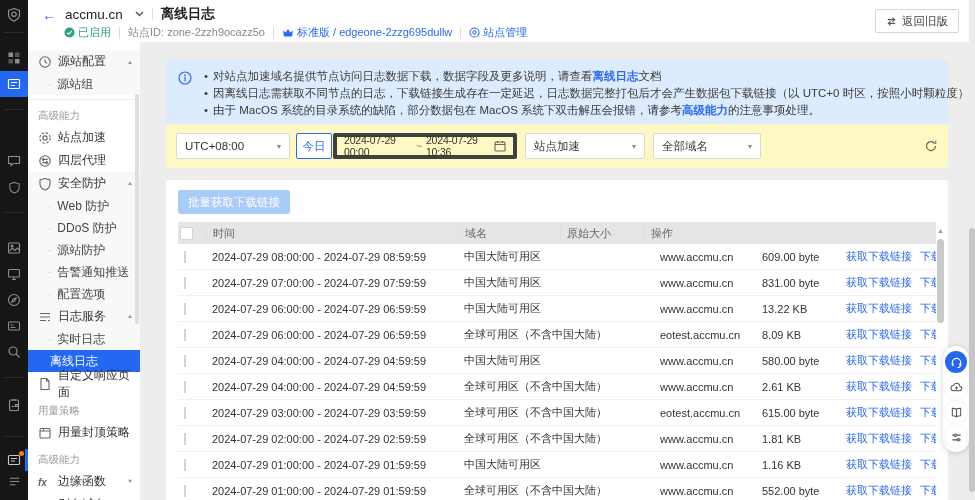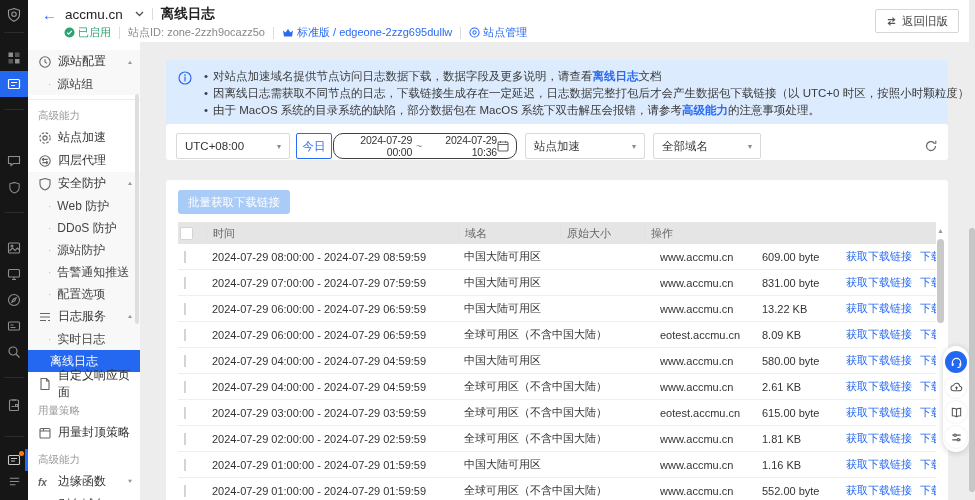--- a/index.html
+++ b/index.html
@@ -47,27 +47,27 @@
   .fx-ic { font-style:italic; font-size:10px; color:#666; font-weight:bold; }
 
   
   .main { position:absolute; left:140px; top:42px; right:0; bottom:0; background:#ededed; }
   .banner { position:absolute; left:26px; top:18px; width:782px; background:#dcebfd; border-radius:3px; padding:8px 12px 8px 38px; }
   .banner-info-ic { position:absolute; left:12px; top:11px; color:#2b6bf2; }
   .banner-line { font-size:11.5px; color:#3a3a3a; line-height:17px; white-space:nowrap; }
   .banner-line .blt { margin-right:5px; color:#3a3a3a; }
   .banner-line a { color:#2b6bf2; font-weight:bold; text-decoration:none; cursor:pointer; }
 
-  .filter-card { position:absolute; left:26px; top:82px; width:782px; height:36px; background:#ffffff; border-radius:3px; }
+  .filter-card { position:absolute; left:26px; top:82px; width:782px; height:44px; background:#fef9c3; border-radius:3px; }
   .fc-inner { position:absolute; left:10px; right:10px; top:9px; height:26px; display:flex; align-items:center; }
   .sel-box { height:26px; border:1px solid #d9d9d9; border-radius:2px; background:#fff; display:flex; align-items:center; padding:0 8px; font-size:11.5px; color:#333; cursor:pointer; }
   .sel-box .arrow { margin-left:auto; color:#888; font-size:8px; }
   .tz-box { width:114px; }
   .today-btn { height:26px; width:36px; margin-left:6px; border:1px solid #2b6bf2; border-radius:2px; color:#2b6bf2; background:#fff; font-size:11.5px; display:flex; align-items:center; justify-content:center; cursor:pointer; }
-  .date-box { height:26px; width:184px; border:1px solid #404040; border-radius:10px; margin-left:1px; display:flex; align-items:center; padding:0 7px; font-size:10.5px; color:#333; letter-spacing:-0.2px; cursor:pointer;text-align:right; }
+  .date-box { height:26px; width:184px; border:4px solid #404040; border-radius:2px; margin-left:1px; display:flex; align-items:center; padding:0 7px; font-size:10.5px; color:#333; letter-spacing:-0.2px; cursor:pointer; }
   .date-box .tilde { margin:0 4px; color:#888; }
   .date-box .cal-ic { margin-left:auto; color:#666; }
   .scope-box { width:120px; margin-left:8px; }
   .domain-box { width:108px; margin-left:8px; }
   .refresh-ic { margin-left:auto; color:#666; cursor:pointer; }
 
   .table-card { position:absolute; left:26px; top:138px; width:782px; height:330px; background:#fff; border-radius:3px; overflow:hidden; }
   .batch-btn { margin:10px 12px 8px; height:24px; padding:0 10px; display:inline-flex; align-items:center; background:#a9cbf8; color:#fff; font-size:11.5px; border:none; border-radius:3px; cursor:not-allowed; }
   .tbl { margin:0 12px; }
   .thead { display:flex; height:22px; background:#e5e5e5; align-items:center; }

